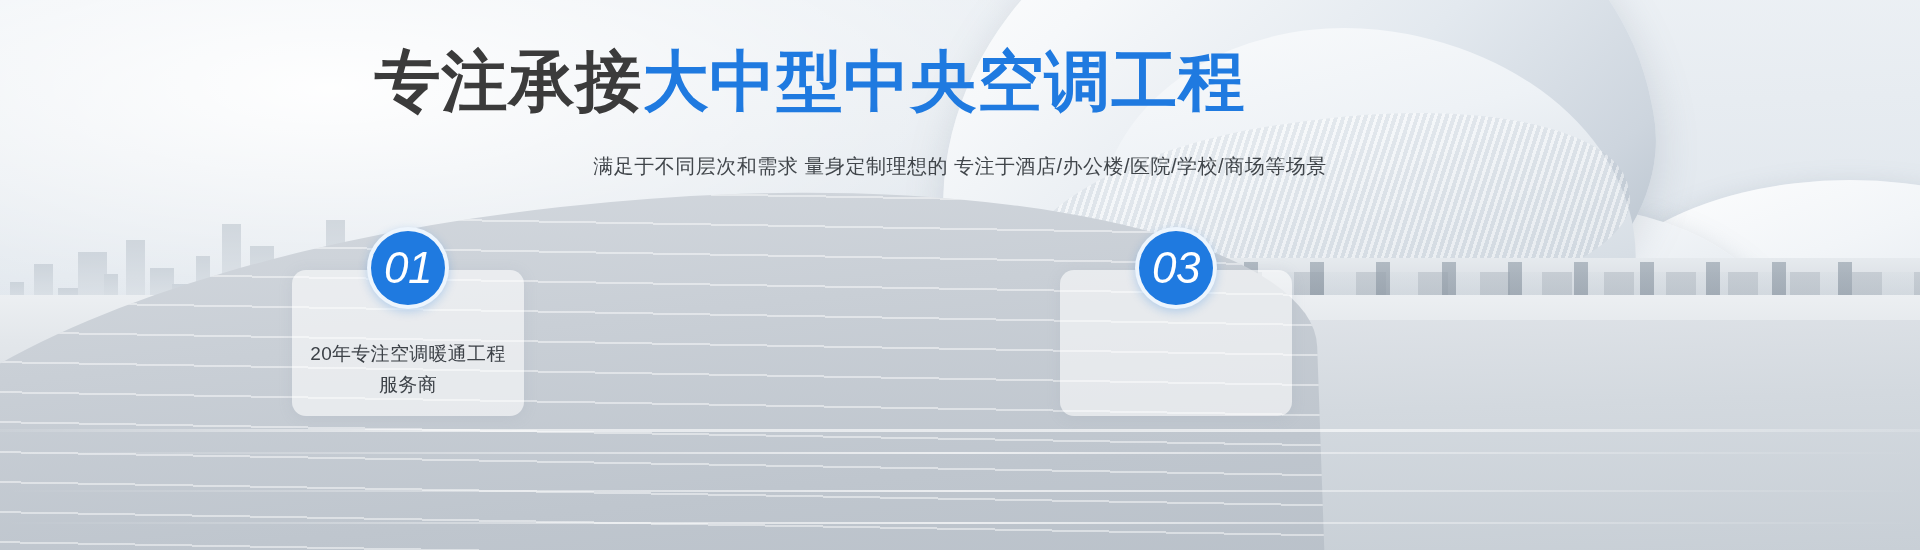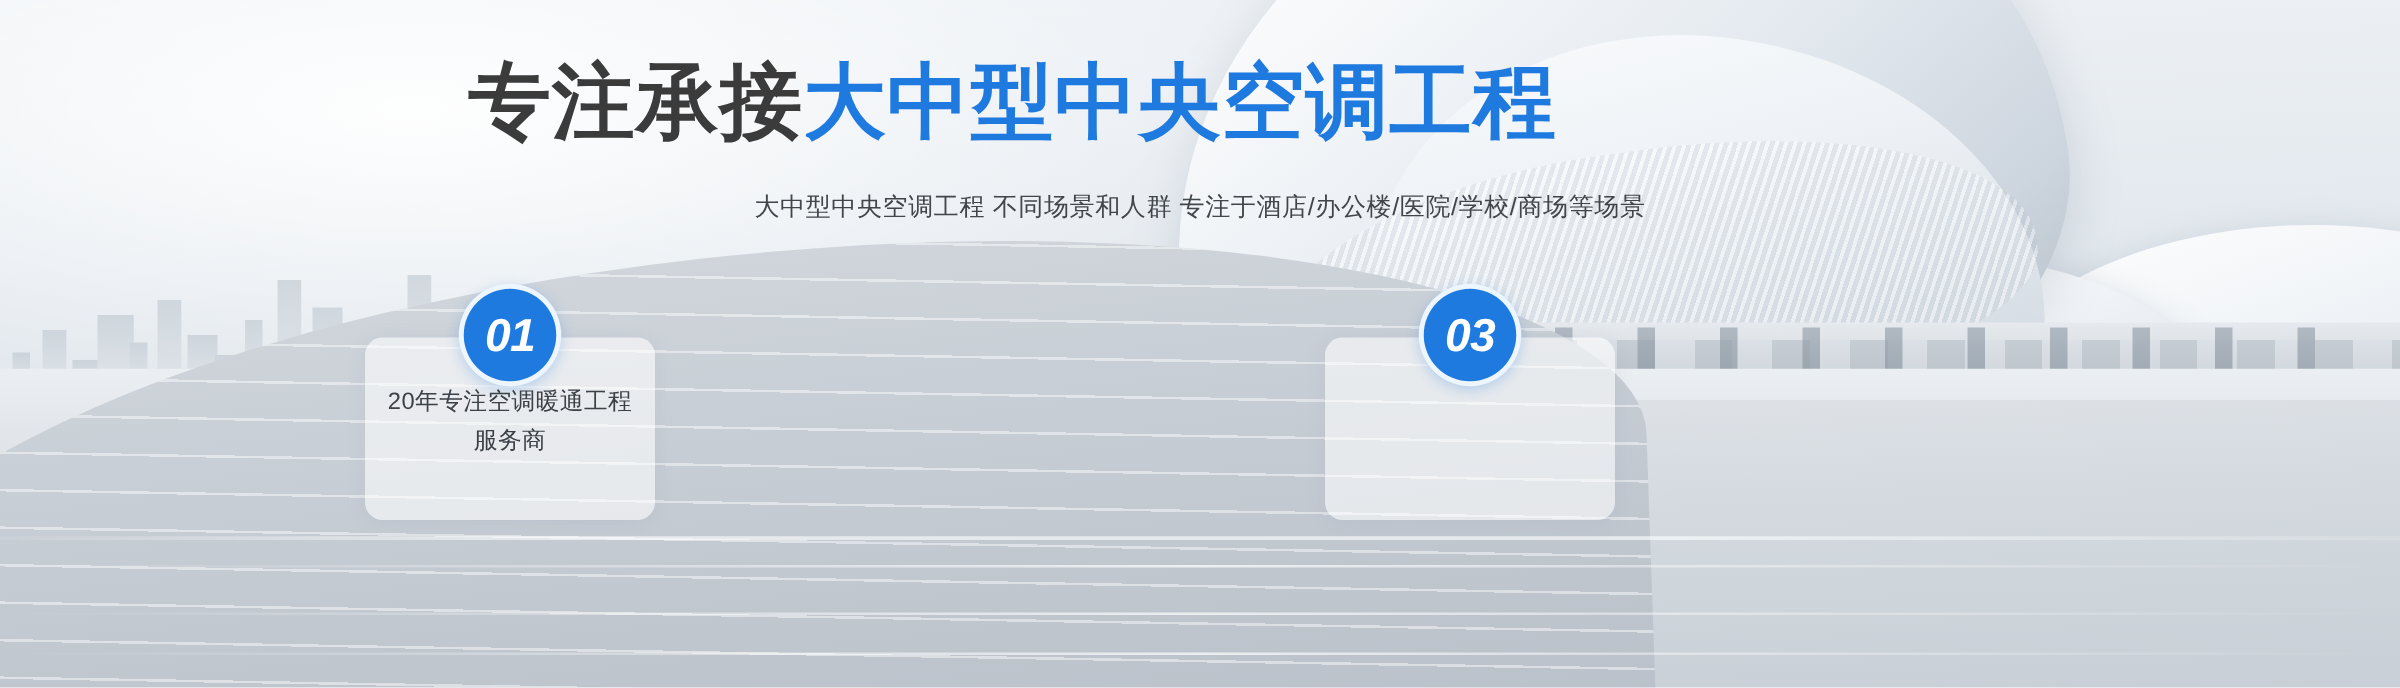--- a/index.html
+++ b/index.html
@@ -137,25 +137,25 @@
   }
   .card .badge{
     position:absolute;left:50%;top:-43px;transform:translateX(-50%);
     width:74px;height:74px;border-radius:50%;
     background:#1f7ae0;
     border:4px solid rgba(255,255,255,.92);
     box-shadow:0 3px 10px rgba(31,122,224,.25);
     display:flex;align-items:center;justify-content:center;
   }
   .card .badge span{
-    color:#ffffff;font-size:37px;font-weight:bold;font-style:italic;
+    color:#ffffff;font-size:44px;font-weight:normal;font-style:italic;
     letter-spacing:-.5px;line-height:1;
   }
   .card .ctext{
-    position:absolute;left:14px;right:14px;top:36px;
+    position:absolute;left:14px;right:14px;top:68px;
     text-align:center;font-size:19px;line-height:31px;color:#3c4147;
     letter-spacing:.3px;
   }
 </style>
 </head>
 <body>
 
 <div id="banner">
 
   <div class="bg-sky"></div>
@@ -226,21 +226,21 @@
   <div class="blurline" style="bottom:96px"></div>
   <div class="blurline" style="bottom:58px"></div>
   <div class="blurline" style="bottom:26px"></div>
 
   <div class="content">
 
     <div class="title">
       <span class="dark">专注承接</span><span class="blue">大中型中央空调工程</span>
     </div>
 
-    <div class="subtitle">大中型中央空调工程  不同场景和人群  专注于酒店/办公楼/医院/学校/商场等场景</div>
+    <div class="subtitle">满足于不同层次和需求  量身定制理想的  专注于酒店/办公楼/医院/学校/商场等场景</div>
 
     <div class="cards">
 
       <div class="card">
         <div class="badge">
           <span>01</span>
         </div>
         <div class="ctext">20年专注空调暖通工程服务商</div>
       </div>
 

